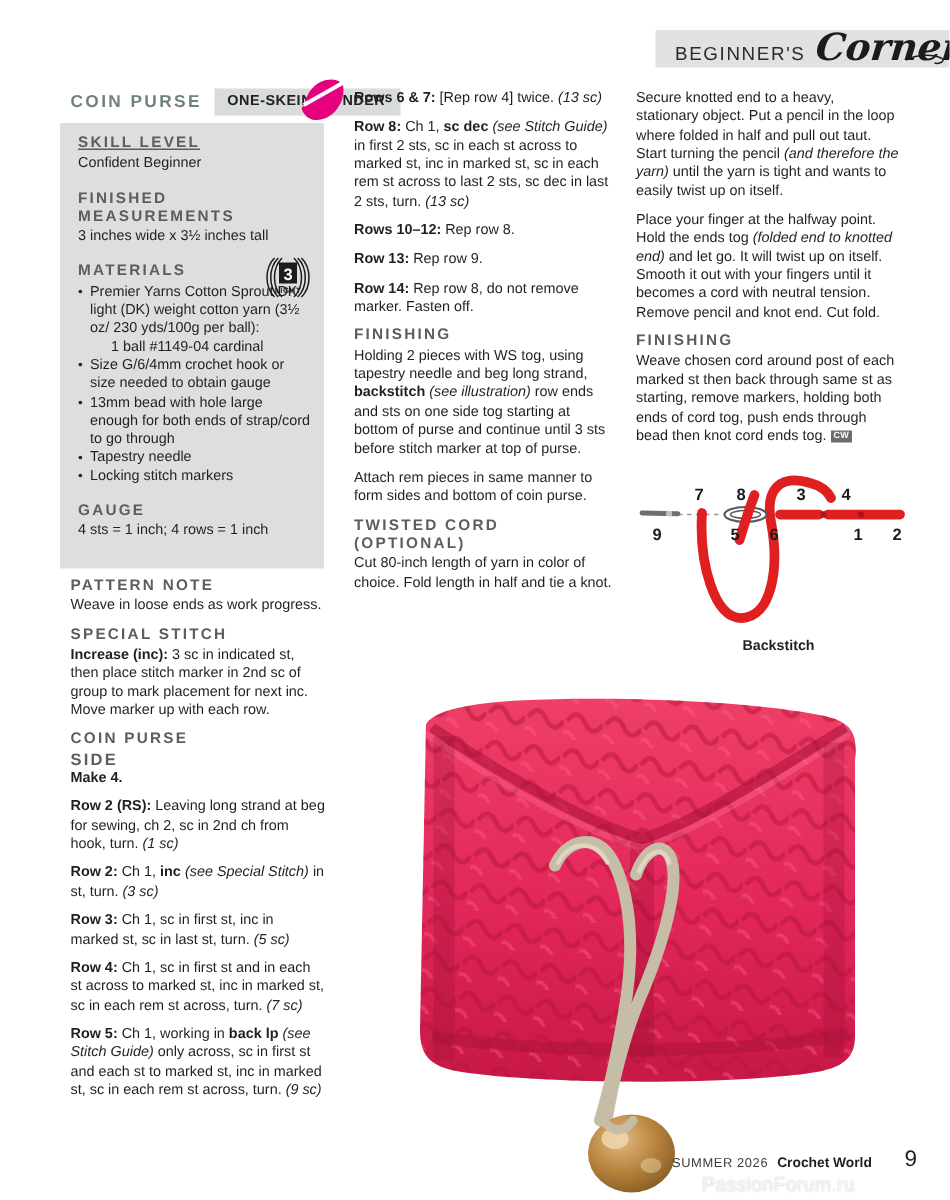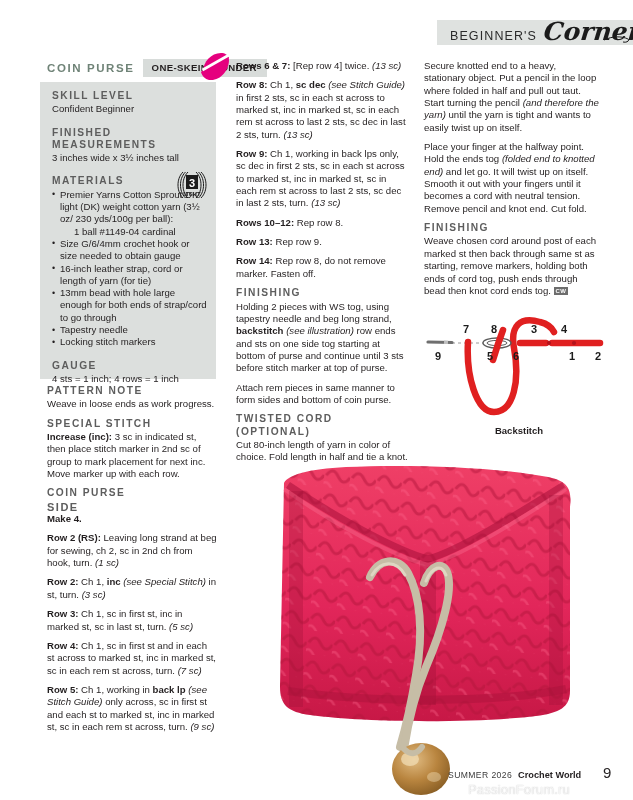--- a/index.html
+++ b/index.html
@@ -119,21 +119,21 @@
     line-height: 12.3px;
     color: #231f20;
   }
   .sec-head {
     font-size: 10.2px;
     font-weight: 700;
     letter-spacing: 1.5px;
     color: #5d5d5d;
     margin: 0 0 1px 0;
   }
-  .sec-head.first { margin-top: 0; }
+  .sec-head.first { margin-top: 0; text-decoration: underline; }
   .sec-gap { margin-top: 11px; }
   .plain { margin: 0; }
   ul.matlist {
     list-style: none;
     margin: 1px 0 0 0;
     padding: 0;
   }
   ul.matlist > li {
     position: relative;
     padding-left: 8px;
@@ -299,21 +299,20 @@
     <div class="sec-head sec-gap">FINISHED MEASUREMENTS</div>
     <div class="plain">3 inches wide x 3½ inches tall</div>
 
     <div class="sec-head sec-gap">MATERIALS</div>
     <ul class="matlist">
       <li>
         <span>Premier Yarns Cotton Sprout DK light (DK) weight cotton yarn (3½ oz/ 230 yds/100g per ball):</span>
         <span class="indent-ball">1 ball #1149-04 cardinal</span>
       </li>
       <li>Size G/6/4mm crochet hook or size needed to obtain gauge</li>
-      <li>16-inch leather strap, cord or length of yarn (for tie)</li>
       <li>13mm bead with hole large enough for both ends of strap/cord to go through</li>
       <li>Tapestry needle</li>
       <li>Locking stitch markers</li>
     </ul>
 
     <div class="sec-head sec-gap">GAUGE</div>
     <div class="plain">4 sts = 1 inch; 4 rows = 1 inch</div>
   </div>
 
   <svg class="yarnweight" viewBox="0 0 36 36">
@@ -350,21 +349,20 @@
     <p><b>Row 4:</b><span> Ch 1, sc in first st and in each st across to marked st, inc in marked st, sc in each rem st across, turn. </span><i class="cnt">(7 sc)</i></p>
 
     <p><b>Row 5:</b><span> Ch 1, working in </span><b>back lp</b><i> (see Stitch Guide)</i><span> only across, sc in first st and each st to marked st, inc in marked st, sc in each rem st across, turn. </span><i class="cnt">(9 sc)</i></p>
   </div>
 
   <div class="col" id="col-mid">
     <p><b>Rows 6 &amp; 7:</b><span> [Rep row 4] twice. </span><i class="cnt">(13 sc)</i></p>
 
     <p><b>Row 8:</b><span> Ch 1, </span><b>sc dec</b><i> (see Stitch Guide)</i><span> in first 2 sts, sc in each st across to marked st, inc in marked st, sc in each rem st across to last 2 sts, sc dec in last 2 sts, turn. </span><i class="cnt">(13 sc)</i></p>
 
-    <p><b>Row 9:</b><span> Ch 1, working in back lps only, sc dec in first 2 sts, sc in each st across to marked st, inc in marked st, sc in each rem st across to last 2 sts, sc dec in last 2 sts, turn. </span><i class="cnt">(13 sc)</i></p>
 
     <p><b>Rows 10–12:</b><span> Rep row 8.</span></p>
 
     <p><b>Row 13:</b><span> Rep row 9.</span></p>
 
     <p><b>Row 14:</b><span> Rep row 8, do not remove marker. Fasten off.</span></p>
 
     <div class="head">FINISHING</div>
     <p><span>Holding 2 pieces with WS tog, using tapestry needle and beg long strand, </span><b>backstitch</b><i> (see illustration)</i><span> row ends and sts on one side tog starting at bottom of purse and continue until 3 sts before stitch marker at top of purse.</span></p>
     <p>Attach rem pieces in same manner to form sides and bottom of coin purse.</p>

